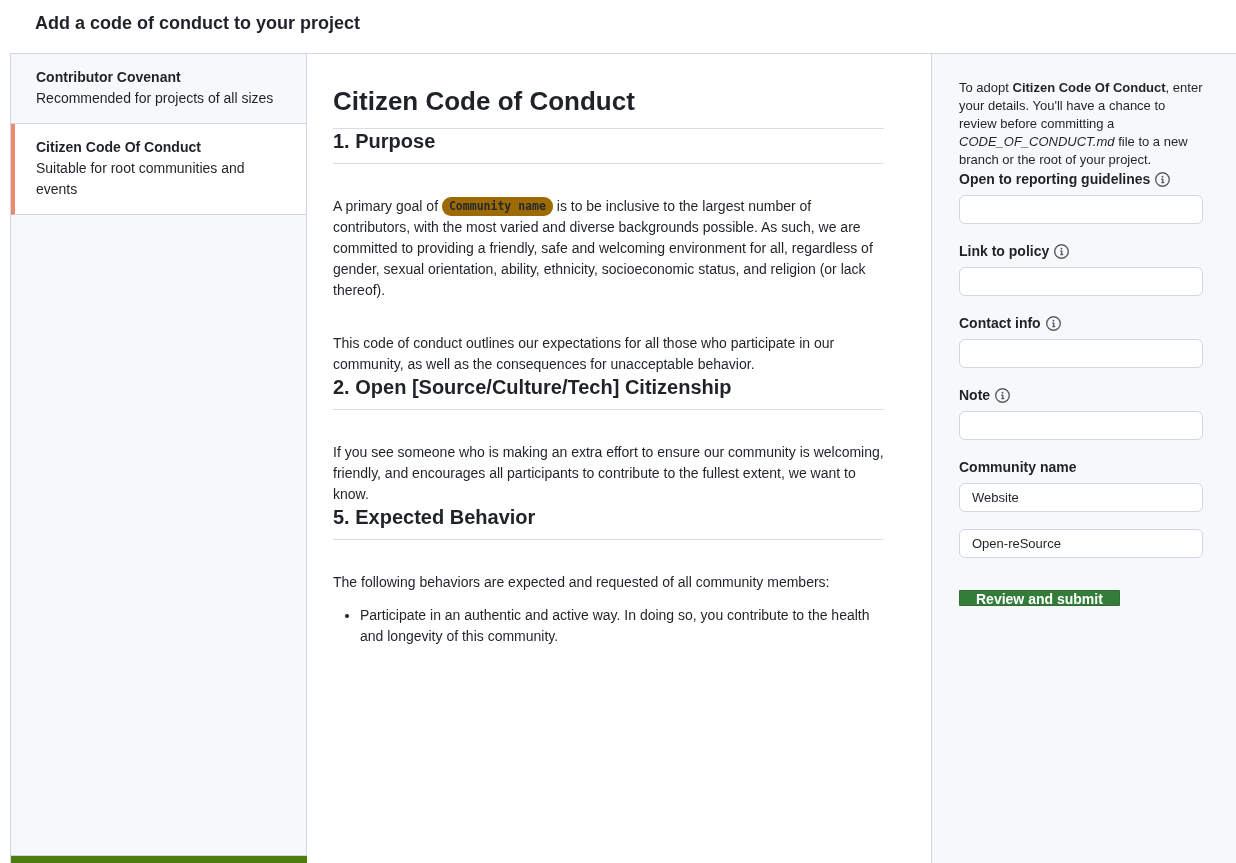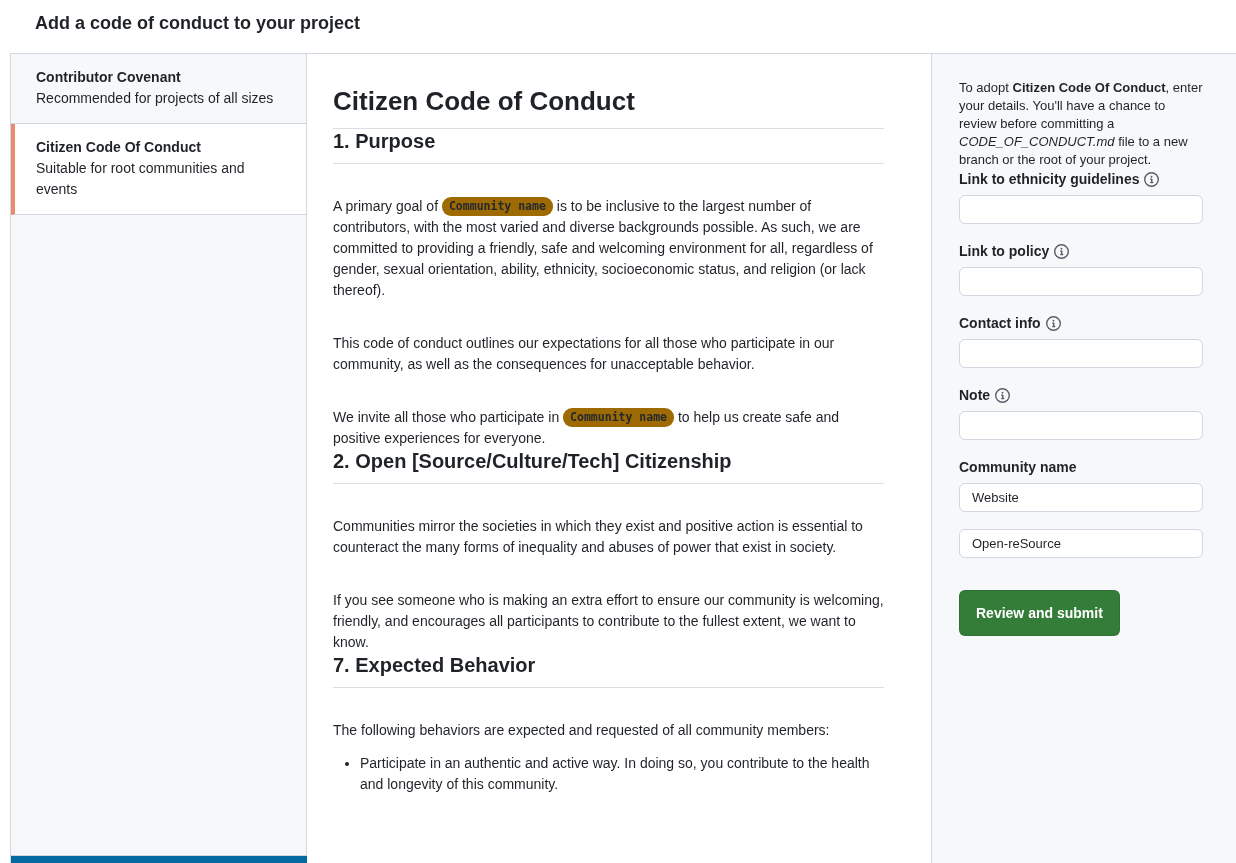--- a/index.html
+++ b/index.html
@@ -20,21 +20,21 @@
     font-weight: 700;
     color: #1f2328;
   }
   .layout {
     margin-left: 10px;
     height: 810px;
     border-top: 1px solid var(--border, #d0d7de);
     border-left: 1px solid var(--border, #d0d7de);
     display: flex;
     align-items: stretch;
-    background: #0369a1;
+    background: #4d7c0f;
   }
   
   .coc-list {
     width: 296px;
     flex: 0 0 296px;
     height: 802px;
     background: var(--panel-bg, #f6f8fa);
     border-right: 1px solid var(--border, #d0d7de);
     border-bottom: 1px solid var(--border, #d0d7de);
   }
@@ -144,29 +144,29 @@
     font-size: 13px;
     color: #1f2328;
     background: #ffffff;
     border: 1px solid var(--border, #d0d7de);
     border-radius: 6px;
     outline: none;
     margin-bottom: 17px;
   }
   .submit-btn {
     margin-top: 15px;
-    height: 46px;
+    height: 16px;
     padding: 0 16px;
     font-family: "Liberation Sans", sans-serif;
     font-size: 14px;
     font-weight: 700;
     color: #ffffff;
     background: var(--green, #347d39);
     border: 1px solid rgba(27,31,36,0.15);
-    border-radius: 6px;
+    border-radius: 1px;
     cursor: pointer;
   }
 </style>
 </head>
 <body>
 
 <header class="page-header">
   <div class="page-title">Add a code of conduct to your project</div>
 </header>
 
@@ -182,43 +182,41 @@
       </div>
     </nav>
 
   <main class="preview">
     <h1 class="doc-title">Citizen Code of Conduct</h1>
     <div id="doc-sections">
         <section>
           <h2>1. Purpose</h2>
           <p>A primary goal of <span class="token">Community name</span> is to be inclusive to the largest number of contributors, with the most varied and diverse backgrounds possible. As such, we are committed to providing a friendly, safe and welcoming environment for all, regardless of gender, sexual orientation, ability, ethnicity, socioeconomic status, and religion (or lack thereof).</p>
           <p>This code of conduct outlines our expectations for all those who participate in our community, as well as the consequences for unacceptable behavior.</p>
-          <p>We invite all those who participate in <span class="token">Community name</span> to help us create safe and positive experiences for everyone.</p>
         </section>
         <section>
           <h2>2. Open [Source/Culture/Tech] Citizenship</h2>
-          <p>Communities mirror the societies in which they exist and positive action is essential to counteract the many forms of inequality and abuses of power that exist in society.</p>
           <p>If you see someone who is making an extra effort to ensure our community is welcoming, friendly, and encourages all participants to contribute to the fullest extent, we want to know.</p>
         </section>
         <section>
-          <h2>7. Expected Behavior</h2>
+          <h2>5. Expected Behavior</h2>
           <p>The following behaviors are expected and requested of all community members:</p>
           <ul>
             <li>Participate in an authentic and active way. In doing so, you contribute to the health and longevity of this community.</li>
           </ul>
         </section>
       </div>
   </main>
 
   <aside class="details-panel">
     <p class="panel-intro" id="panel-intro">To adopt <strong>Citizen Code Of Conduct</strong>, enter your details. You'll have a chance to review before committing a <em>CODE_OF_CONDUCT.md</em> file to a new branch or the root of your project.</p>
     <div id="form-fields">
         <div class="field">
           <div class="field-label">
-            <span>Link to ethnicity guidelines</span>
+            <span>Open to reporting guidelines</span>
             <span class="info-icon">
               <svg viewBox="0 0 16 16" aria-hidden="true">
                 <path d="M0 8a8 8 0 1 1 16 0A8 8 0 0 1 0 8Zm8-6.5a6.5 6.5 0 1 0 0 13 6.5 6.5 0 0 0 0-13ZM6.5 7.75A.75.75 0 0 1 7.25 7h1a.75.75 0 0 1 .75.75v2.75h.25a.75.75 0 0 1 0 1.5h-2a.75.75 0 0 1 0-1.5h.25v-2h-.25a.75.75 0 0 1-.75-.75ZM8 6a1 1 0 1 1 0-2 1 1 0 0 1 0 2Z"></path>
               </svg>
             </span>
           </div>
           <input type="text" style="">
         </div>
         <div class="field">
           <div class="field-label">

